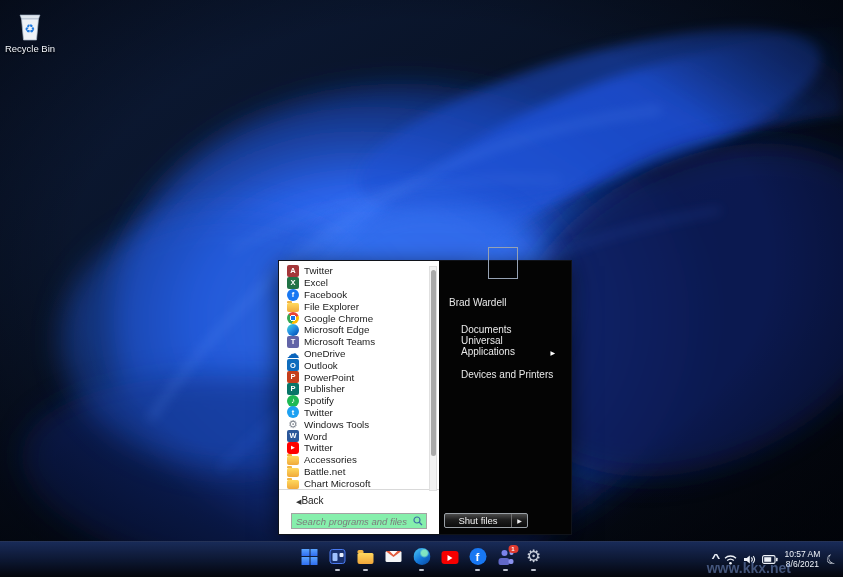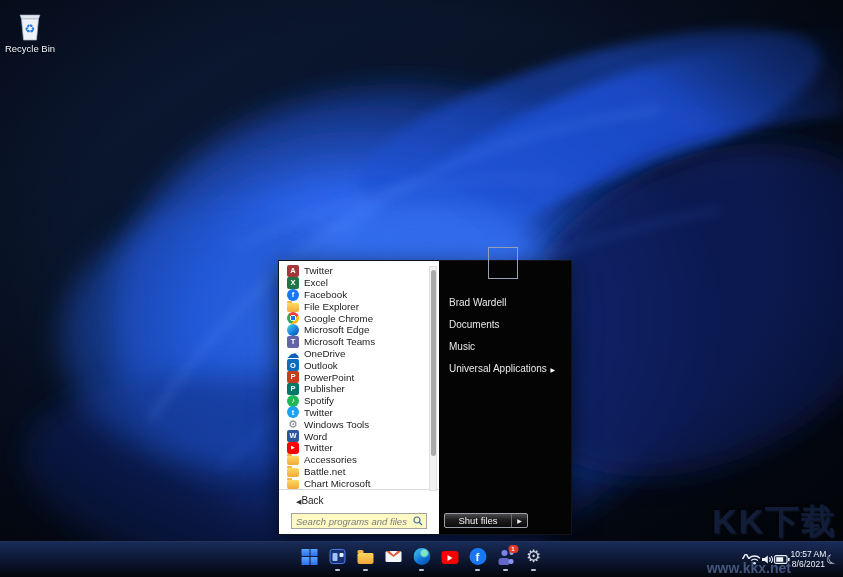--- a/index.html
+++ b/index.html
@@ -37,35 +37,35 @@
   .ic-folder{height:9px !important;margin-top:2px;background:linear-gradient(#ffd95e,#f0a93a);
     border-radius:1.5px 1.5px 2px 2px;position:relative;}
   .ic-folder::before{content:'';position:absolute;top:-2px;left:0;width:5px;height:2px;background:#f2b644;border-radius:1px 1px 0 0;}
 
   .scrollbar{position:absolute;right:2px;top:5px;width:8px;height:225px;background:#f2f2f2;border:1px solid #e0e0e0;box-sizing:border-box;}
   .scroll-thumb{position:absolute;left:0.5px;top:3px;width:5px;height:186px;background:#a9a9a9;border-radius:3px;}
 
   .back-row{height:20px;border-top:1px solid #d9d9d9;display:flex;align-items:center;padding-left:17px;font-size:10px;color:#222;}
   .back-arrow::before{content:"◀";font-size:7px;color:#333;}
   .back-label{}
-  .search-box{margin:3px 12px 0 12px;height:16px;border:1px solid #a3a3a3;background:#fef9c3;display:flex;align-items:center;box-sizing:border-box;}
+  .search-box{margin:3px 12px 0 12px;height:16px;border:1px solid #a3a3a3;background:#86efac;display:flex;align-items:center;box-sizing:border-box;}
   .search-box input{flex:1;border:none;outline:none;background:transparent;font-size:9.5px;font-style:italic;
     color:#444;padding:0 4px;min-width:0;font-family:inherit;}
   .search-box input::placeholder{color:#7b7b7b;font-style:italic;}
   .mag{margin-right:3px;flex:0 0 auto;}
 
   .right-panel{flex:1;background:#040404;position:relative;color:#e9e9e9;}
   .avatar{position:absolute;left:49px;top:-14px;width:30px;height:32px;border:1px solid #96a2b4;box-sizing:border-box;
     background:
       radial-gradient(ellipse 7px 12px at 17px 13px,#e7eaee 0 35%,rgba(150,158,168,0.85) 55%,rgba(20,26,40,0) 78%),
       radial-gradient(ellipse 10px 8px at 12px 24px,rgba(120,128,140,0.6) 0 40%,rgba(0,0,0,0) 75%),
       linear-gradient(155deg,#2a3document 0%,#10151f 40%,#05070c 100%),#0a0e16;}
   .user-name{position:absolute;left:10px;top:36px;font-size:10px;}
   .right-list{position:absolute;left:0;top:52px;right:0;list-style:none;margin:0;padding:0;}
-  .r-item{height:22.2px;display:flex;align-items:center;padding:0 16px 0 10px;font-size:10px;}
+  .r-item{height:22.2px;display:flex;align-items:flex-end;padding:0 16px 0 10px;font-size:10px;margin-left:12px;}
   .sub-arrow{margin-left:auto;display:none;}
   .sub-arrow.on{display:inline;}
   .sub-arrow::before{content:"▶";font-size:6px;color:#fff;}
   .shutdown{position:absolute;left:5px;top:252px;width:84px;height:15px;border:1px solid #9aa0a6;border-radius:2px;
     background:linear-gradient(#4c4c4c,#1d1d1d 45%,#0b0b0b);display:flex;align-items:center;
     font-size:9.5px;color:#f2f2f2;box-sizing:border-box;}
   .shutdown-label{flex:1;text-align:center;}
   .shutdown-arrow{width:15px;align-self:stretch;border-left:1px solid #6f6f6f;display:flex;align-items:center;justify-content:center;}
   .shutdown-arrow::before{content:"▶";font-size:6px;color:#eee;}
 
@@ -99,21 +99,21 @@
   .tteams{width:16px;height:15px;position:relative;margin-top:1px;}
   .tteams .head{position:absolute;left:3.5px;top:0;width:6px;height:6px;border-radius:50%;background:#7b83eb;}
   .tteams .head2{position:absolute;right:0;top:1.5px;width:4px;height:4px;border-radius:50%;background:#9aa0f5;}
   .tteams .tbody{position:absolute;left:1px;bottom:0;width:11px;height:7px;border-radius:3px 3px 2px 2px;background:#6168c7;}
   .tteams .tbody2{position:absolute;right:0;bottom:1px;width:5px;height:5px;border-radius:2px;background:#8b92ef;}
   .badge{position:absolute;top:-3px;right:-4px;min-width:8px;height:8px;border-radius:4px;background:#e03a2f;color:#fff;
     font-size:6px;font-weight:bold;display:flex;align-items:center;justify-content:center;padding:0 1px;}
   .tgear{color:#c9cfdb;font-size:17px;line-height:1;}
   .tgear::before{content:"⚙";}
 
-  .tray{position:absolute;right:5px;top:0;height:34px;display:flex;align-items:center;color:#eef2f8;}
+  .tray{position:absolute;right:5px;top:0;height:34px;display:flex;align-items:center;gap:6px;color:#eef2f8;}
   .chev{font-size:10px;font-weight:bold;transform:scaleX(1.5) translateY(-1px);color:#e8edf5;}
   .chev::before{content:"^";}
   .clock{font-size:8.5px;line-height:10px;text-align:center;color:#f0f4fa;}
   .moon{font-size:13px;transform:rotate(-24deg);color:#e8edf5;}
   .moon::before{content:"☾";}
 </style>
 </head>
 <body>
 
 <div class="desktop">
@@ -163,21 +163,20 @@
 
   <div class="recycle-bin">
     <svg width="26" height="30" viewBox="0 0 26 30">
       <path d="M3 3 L23 3 L21.5 7 L4.5 7 Z" fill="#dfe6ee" stroke="#9fb0c2" stroke-width="0.6"></path>
       <path d="M4.5 7 L21.5 7 L19.5 28 L6.5 28 Z" fill="#eef2f7" stroke="#a8b6c6" stroke-width="0.7"></path>
       <text x="13" y="21" font-size="12" text-anchor="middle" fill="#1f7ae0" font-family="DejaVu Sans">♻</text>
     </svg>
     <div class="bin-label">Recycle Bin</div>
   </div>
 
-  <div class="wm-title">KK下载</div>
   <div class="wm-url">www.kkx.net</div>
 
   <div class="start-menu">
     <div class="left-panel">
       <ul class="app-list">
 
           <li class="app-item">
             <span class="ic ic-sq" style="--c: #A4373A;">A</span>
             <span class="app-label">Twitter</span>
           </li>
@@ -292,33 +291,33 @@
       <div class="avatar"></div>
       <div class="user-name">Brad Wardell</div>
       <ul class="right-list">
 
           <li class="r-item">
             <span>Documents</span>
 
           </li>
 
 
-          <li class="r-item">
-            <span>Music</span>
-
-          </li>
 
           <li class="r-item">
             <span>Universal Applications</span>
             <span class="sub-arrow on"></span>
           </li>
 
 
 
 
+          <li class="r-item">
+            <span>Devices and Printers</span>
+
+          </li>
         </ul>
       <div class="shutdown">
         <span class="shutdown-label">Shut files</span>
         <span class="shutdown-arrow"></span>
       </div>
     </div>
   </div>
 
   <div class="taskbar">
     <div class="task-icons">

